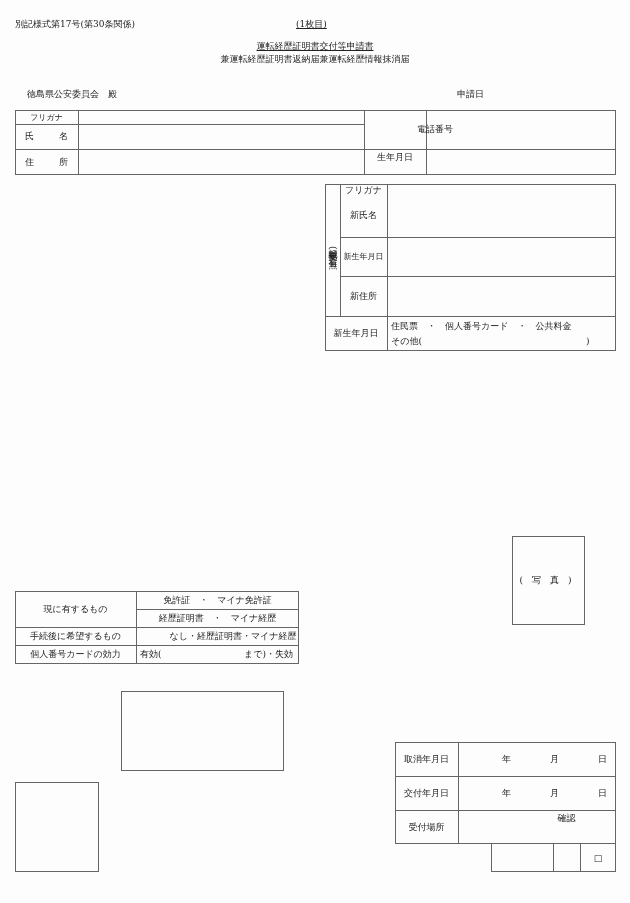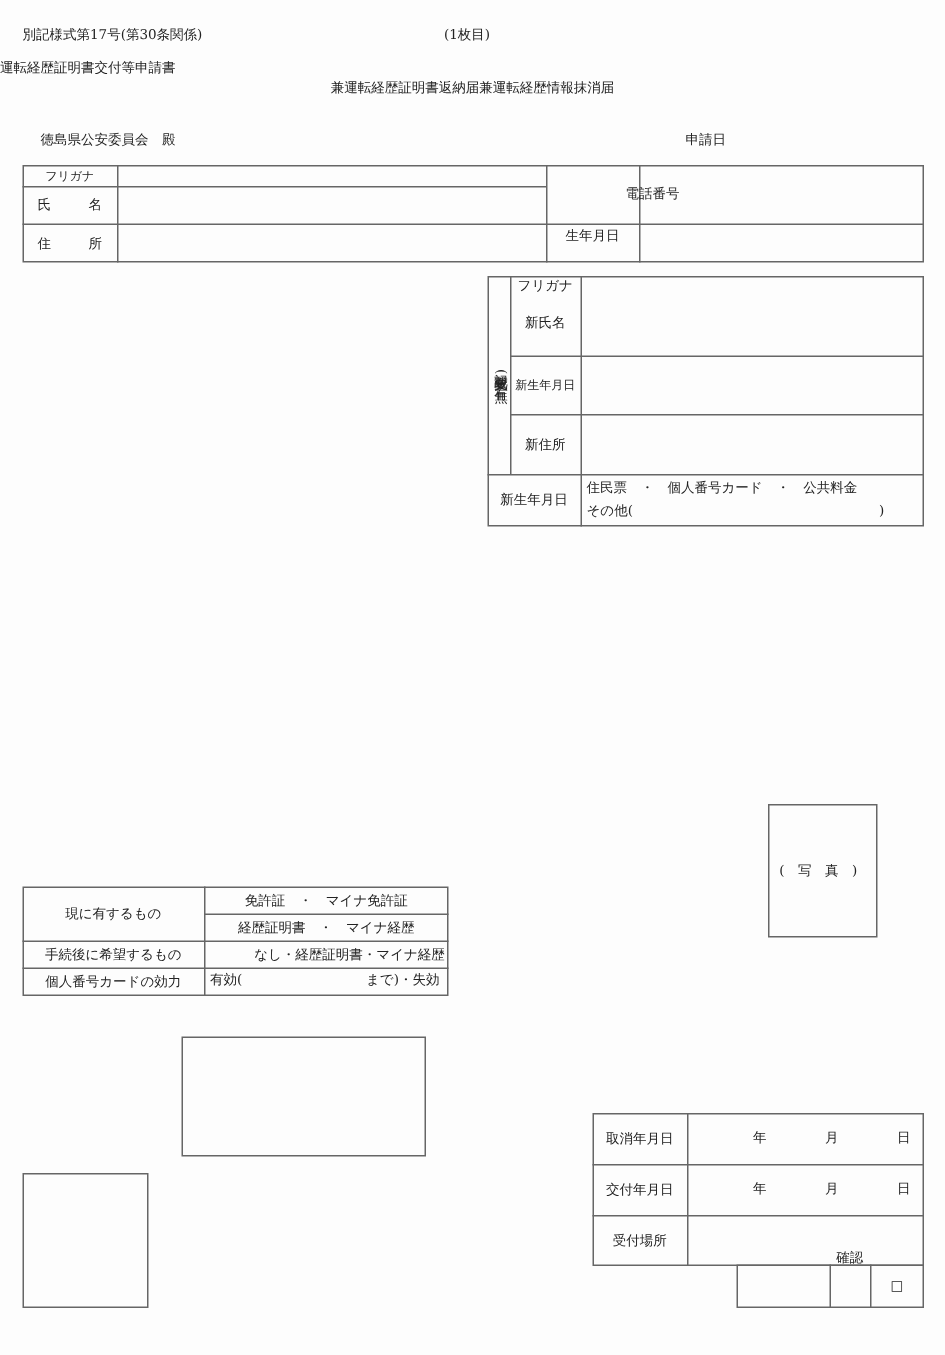--- a/index.html
+++ b/index.html
@@ -11,22 +11,22 @@
   .hl { position:absolute; height:0; border-top:1px solid #666; }
   .vl { position:absolute; width:0; border-left:1px solid #666; }
   .lbl { position:absolute; display:flex; align-items:center; justify-content:center; font-size:9px; white-space:nowrap; }
   .vert { writing-mode:vertical-rl; letter-spacing:1px; }
   .spread { justify-content:space-between; padding:0 10px; box-sizing:border-box; }
 </style>
 </head>
 <body>
 
 <div class="t" style="left:15px;top:20px;">別記様式第17号(第30条関係)</div>
-<div class="t" style="left:296px;top:20px;">(1枚目)</div>
-<div class="t" style="left:0;width:630px;text-align:left;top:42px;">運転経歴証明書交付等申請書</div>
+<div class="t" style="left:296px;top:20px;text-decoration:underline;">(1枚目)</div>
+<div class="t" style="left:0;width:630px;text-align:center;top:42px;text-decoration:underline;">運転経歴証明書交付等申請書</div>
 <div class="t" style="left:0;width:630px;text-align:center;top:55px;">兼運転経歴証明書返納届兼運転経歴情報抹消届</div>
 <div class="t" style="left:27px;top:90px;">徳島県公安委員会　殿</div>
 <div class="t" style="left:457px;top:90px;text-align:right;">申請日</div>
 
 <div>
   <div class="box" style="left:15px;top:110px;width:601px;height:65px;"></div>
   <div class="hl" style="left:15px;top:124px;width:349px;"></div>
   <div class="hl" style="left:15px;top:149px;width:601px;"></div>
   <div class="vl" style="left:78px;top:110px;height:65px;"></div>
   <div class="vl" style="left:364px;top:110px;height:65px;"></div>
@@ -112,15 +112,15 @@
   <div class="t" style="left:550px;top:755px;">月</div>
   <div class="t" style="left:598px;top:755px;">日</div>
   <div class="t" style="left:502px;top:789px;">年</div>
   <div class="t" style="left:550px;top:789px;">月</div>
   <div class="t" style="left:598px;top:789px;">日</div>
   <div class="abs" style="left:459px;top:811px;width:156px;height:32px;"></div>
 
   <div class="box" style="left:491px;top:843px;width:125px;height:29px;"></div>
   <div class="vl" style="left:553px;top:843px;height:29px;"></div>
   <div class="vl" style="left:580px;top:843px;height:29px;"></div>
-  <div class="lbl" style="left:553px;top:824px;width:27px;height:29px;text-align:center;">確認</div>
+  <div class="lbl" style="left:553px;top:804px;width:27px;height:29px;text-align:center;">確認</div>
   <div class="lbl" style="left:580px;top:843px;width:36px;height:29px;">□</div>
 </div>
 
 </body></html>

